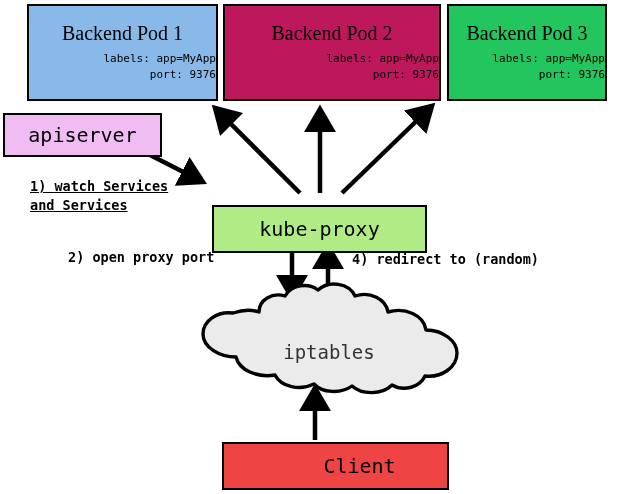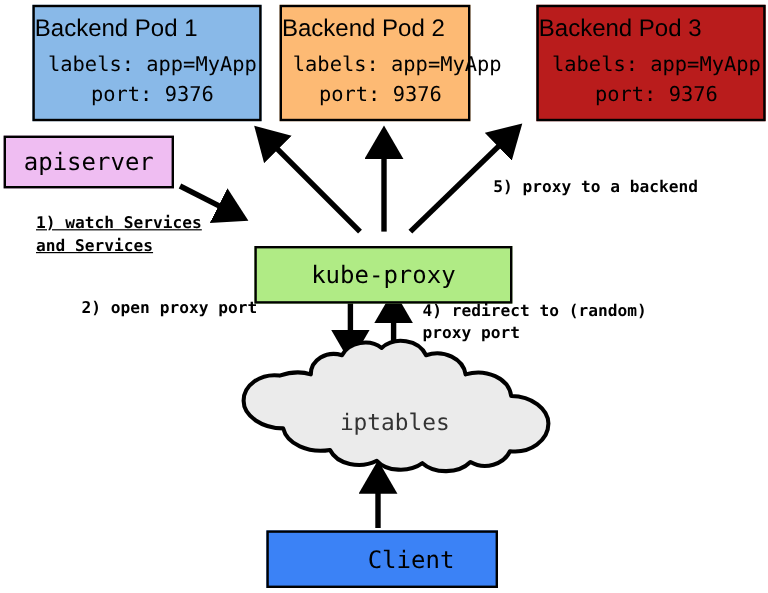--- a/index.html
+++ b/index.html
@@ -24,32 +24,32 @@
   }
   .node {
     position: absolute;
     box-sizing: border-box;
     border: 2px solid #000000;
     display: flex;
     flex-direction: column;
     justify-content: center;
   }
   .pod-title {
-    font-family: Liberation Sans, sans-serif;
+    font-family: Liberation Serif, serif;
     font-size: 20px;
     color: #000000;
-    text-align: left;
+    text-align: center;
     line-height: 1.15;
     white-space: nowrap;
   }
   .pod-line {
     font-family: "DejaVu Sans Mono", monospace;
-    font-size: 17px;
+    font-size: 11px;
     color: #000000;
-    text-align: center;
+    text-align: right;
     padding-left: 9px;
     line-height: 1.45;
     white-space: nowrap;
   }
   .node-label {
     font-family: "DejaVu Sans Mono", monospace;
     font-size: 20px;
     color: #000000;
     text-align: center;
     white-space: nowrap;
@@ -117,58 +117,56 @@
     </g>
   </svg>
 
   <div class="node" style="left:27px; top:4px; width:191px; height:97px; background:#89b9e8;">
     <div class="pod-title">Backend Pod 1</div>
     <div style="height:6px;"></div>
     <div class="pod-line">labels: app=MyApp</div>
     <div class="pod-line">port: 9376</div>
   </div>
 
-  <div class="node" style="left:233px; top:4px; width:159px; height:97px; background:#fdba74;">
+  <div class="node" style="left:223px; top:4px; width:218px; height:97px; background:#be185d;">
     <div class="pod-title">Backend Pod 2</div>
     <div style="height:6px;"></div>
     <div class="pod-line">labels: app=MyApp</div>
     <div class="pod-line">port: 9376</div>
   </div>
 
-  <div class="node" style="left:447px; top:4px; width:191px; height:97px; background:#b91c1c;">
+  <div class="node" style="left:447px; top:4px; width:160px; height:97px; background:#22c55e;">
     <div class="pod-title">Backend Pod 3</div>
     <div style="height:6px;"></div>
     <div class="pod-line">labels: app=MyApp</div>
     <div class="pod-line">port: 9376</div>
   </div>
 
-  <div class="node" style="left:3px; top:113px; width:142px; height:44px; background:#efbdf2;">
+  <div class="node" style="left:3px; top:113px; width:159px; height:44px; background:#efbdf2;">
     <div class="node-label">apiserver</div>
   </div>
 
   <div class="node" style="left:212px; top:195px; width:215px; height:48px; background:#b0eb85;margin-top:10px;">
     <div class="node-label">kube-proxy</div>
   </div>
 
   <div class="cloud-label" style="left:274px; top:341px; width:110px; text-align:center;">iptables</div>
 
-  <div class="node" style="left:222px; top:442px; width:193px; height:48px; background:#3b82f6;padding-left:48px;">
+  <div class="node" style="left:222px; top:442px; width:227px; height:48px; background:#ef4444;padding-left:48px;">
     <div class="node-label">Client</div>
   </div>
 
   <div class="edge-label" style="left:30px; top:177px;text-decoration:underline;">
     <div>1) watch Services</div>
     <div>and Services</div>
   </div>
 
   <div class="edge-label" style="left:68px; top:248px;">
     <div>2) open proxy port</div>
   </div>
 
 
   <div class="edge-label" style="left:352px; top:250px;">
     <div>4) redirect to (random)</div>
-    <div>proxy port</div>
   </div>
 
-  <div class="edge-label" style="left:411px; top:147px;">5) proxy to a backend</div>
 
 </div>
 
 </body></html>

